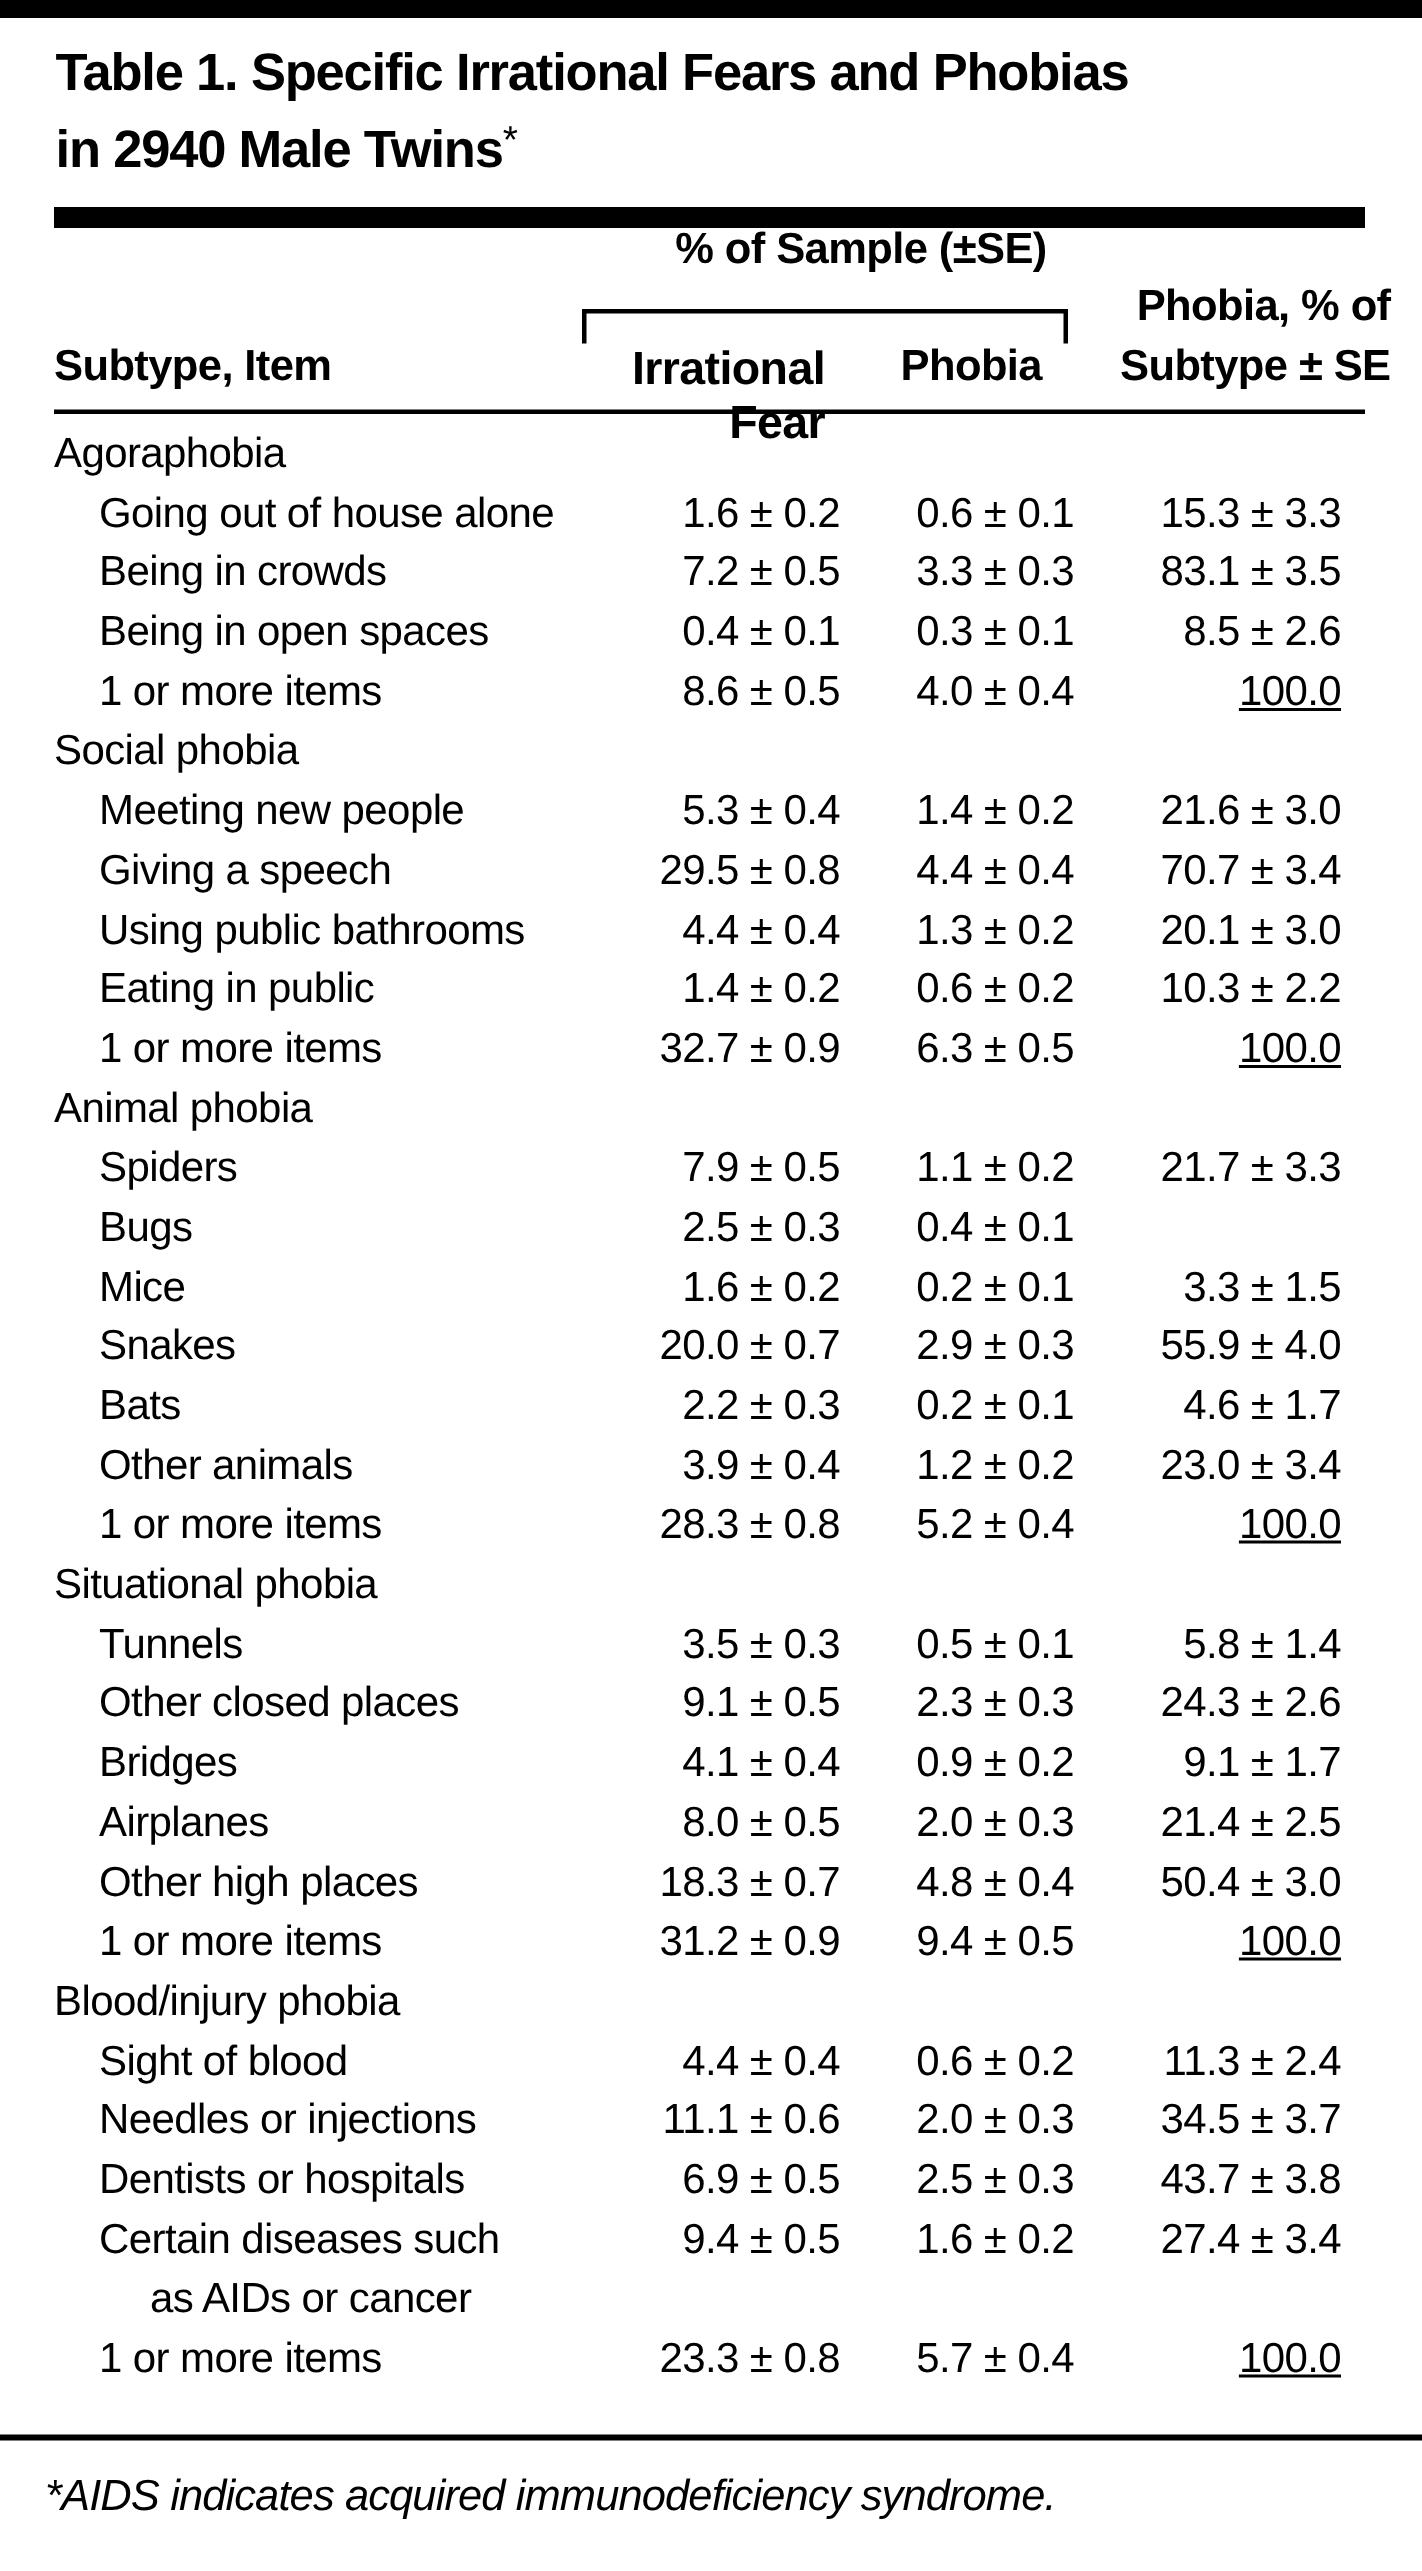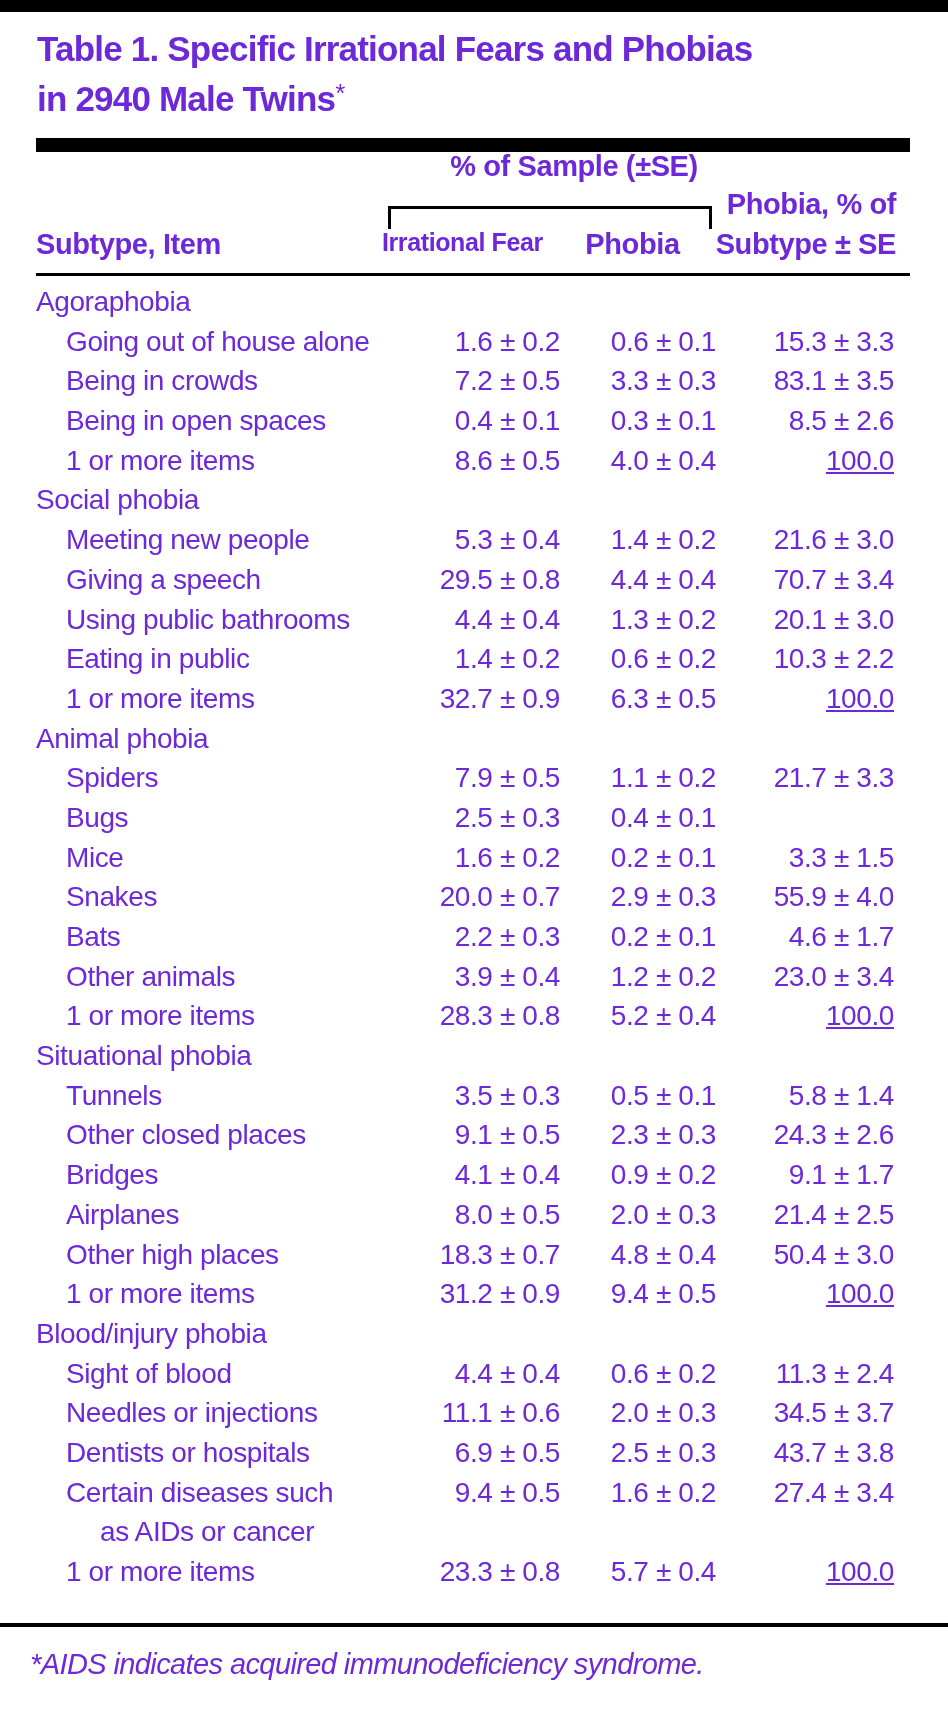--- a/index.html
+++ b/index.html
@@ -1,39 +1,39 @@
 <!DOCTYPE html>
 <html><head>
 <meta charset="utf-8">
 <style>
   html,body { margin:0; padding:0; background:#fff; }
   .page {
     position:relative; width:948px; height:1686px; background:#ffffff;
-    color:#6d28d9; font-family:"Liberation Sans", sans-serif; overflow:hidden;
+    color:#000000; font-family:"Liberation Sans", sans-serif; overflow:hidden;
     letter-spacing:-0.4px;
   }
   .top-bar { position:absolute; top:0; left:0; width:948px; height:12px; background:#000; }
   .title {
     position:absolute; top:26px; left:37px; width:860px;
     font-size:35px; font-weight:bold; line-height:45px; letter-spacing:-0.8px;
   }
   .title .asterisk { font-weight:400; font-size:26px; vertical-align:9px; letter-spacing:0; }
   .thick-rule { position:absolute; top:138px; left:36px; width:874px; height:14px; background:#000; }
   .spanner-label {
     position:absolute; top:150px; left:412px; width:324px; text-align:center;
     font-size:29px; font-weight:bold;
   }
   .bracket {
     position:absolute; top:206px; left:388px; width:318px; height:20px;
     border-top:3px solid #000; border-left:3px solid #000; border-right:3px solid #000;
   }
   .h-subtype { position:absolute; top:228px; left:36px; font-size:29px; font-weight:bold; }
-  .h-col1 { position:absolute; top:228px; left:382px; width:168px; text-align:left; font-size:25px; font-weight:bold; }
-  .h-col2 { position:absolute; top:228px; left:560px; width:145px; text-align:center; font-size:29px; font-weight:bold; }
-  .h-col3 { position:absolute; top:184px; left:676px; width:220px; text-align:right; font-size:29px; font-weight:bold; line-height:40px; }
+  .h-col1 { position:absolute; top:228px; left:382px; width:168px; text-align:right; font-size:31px; font-weight:bold; }
+  .h-col2 { position:absolute; top:228px; left:575px; width:145px; text-align:center; font-size:29px; font-weight:bold; }
+  .h-col3 { position:absolute; top:184px; left:707px; width:220px; text-align:right; font-size:29px; font-weight:bold; line-height:40px; }
   .thin-rule { position:absolute; top:273px; left:36px; width:874px; height:3px; background:#000; }
   .tbody { position:absolute; top:282px; left:0; width:948px; padding-left:36px; box-sizing:border-box; font-size:28px; }
   .section-row { height:39.7px; line-height:39.7px; white-space:nowrap; }
   .row { display:grid; grid-template-columns:384px 140px 156px 178px; height:39.7px; line-height:39.7px; }
   .cell-item { padding-left:30px; white-space:nowrap; }
   .cont-row { height:39.7px; line-height:39.7px; padding-left:64px; white-space:nowrap; }
   .num { text-align:right; white-space:nowrap; }
   .num.center { padding-left:26px;text-decoration:underline; }
   .foot-rule { position:absolute; top:1623px; left:0; width:948px; height:4px; background:#000; }
   .footnote { position:absolute; top:1648px; left:30px; font-size:29px; font-style:italic; letter-spacing:-0.6px; }

